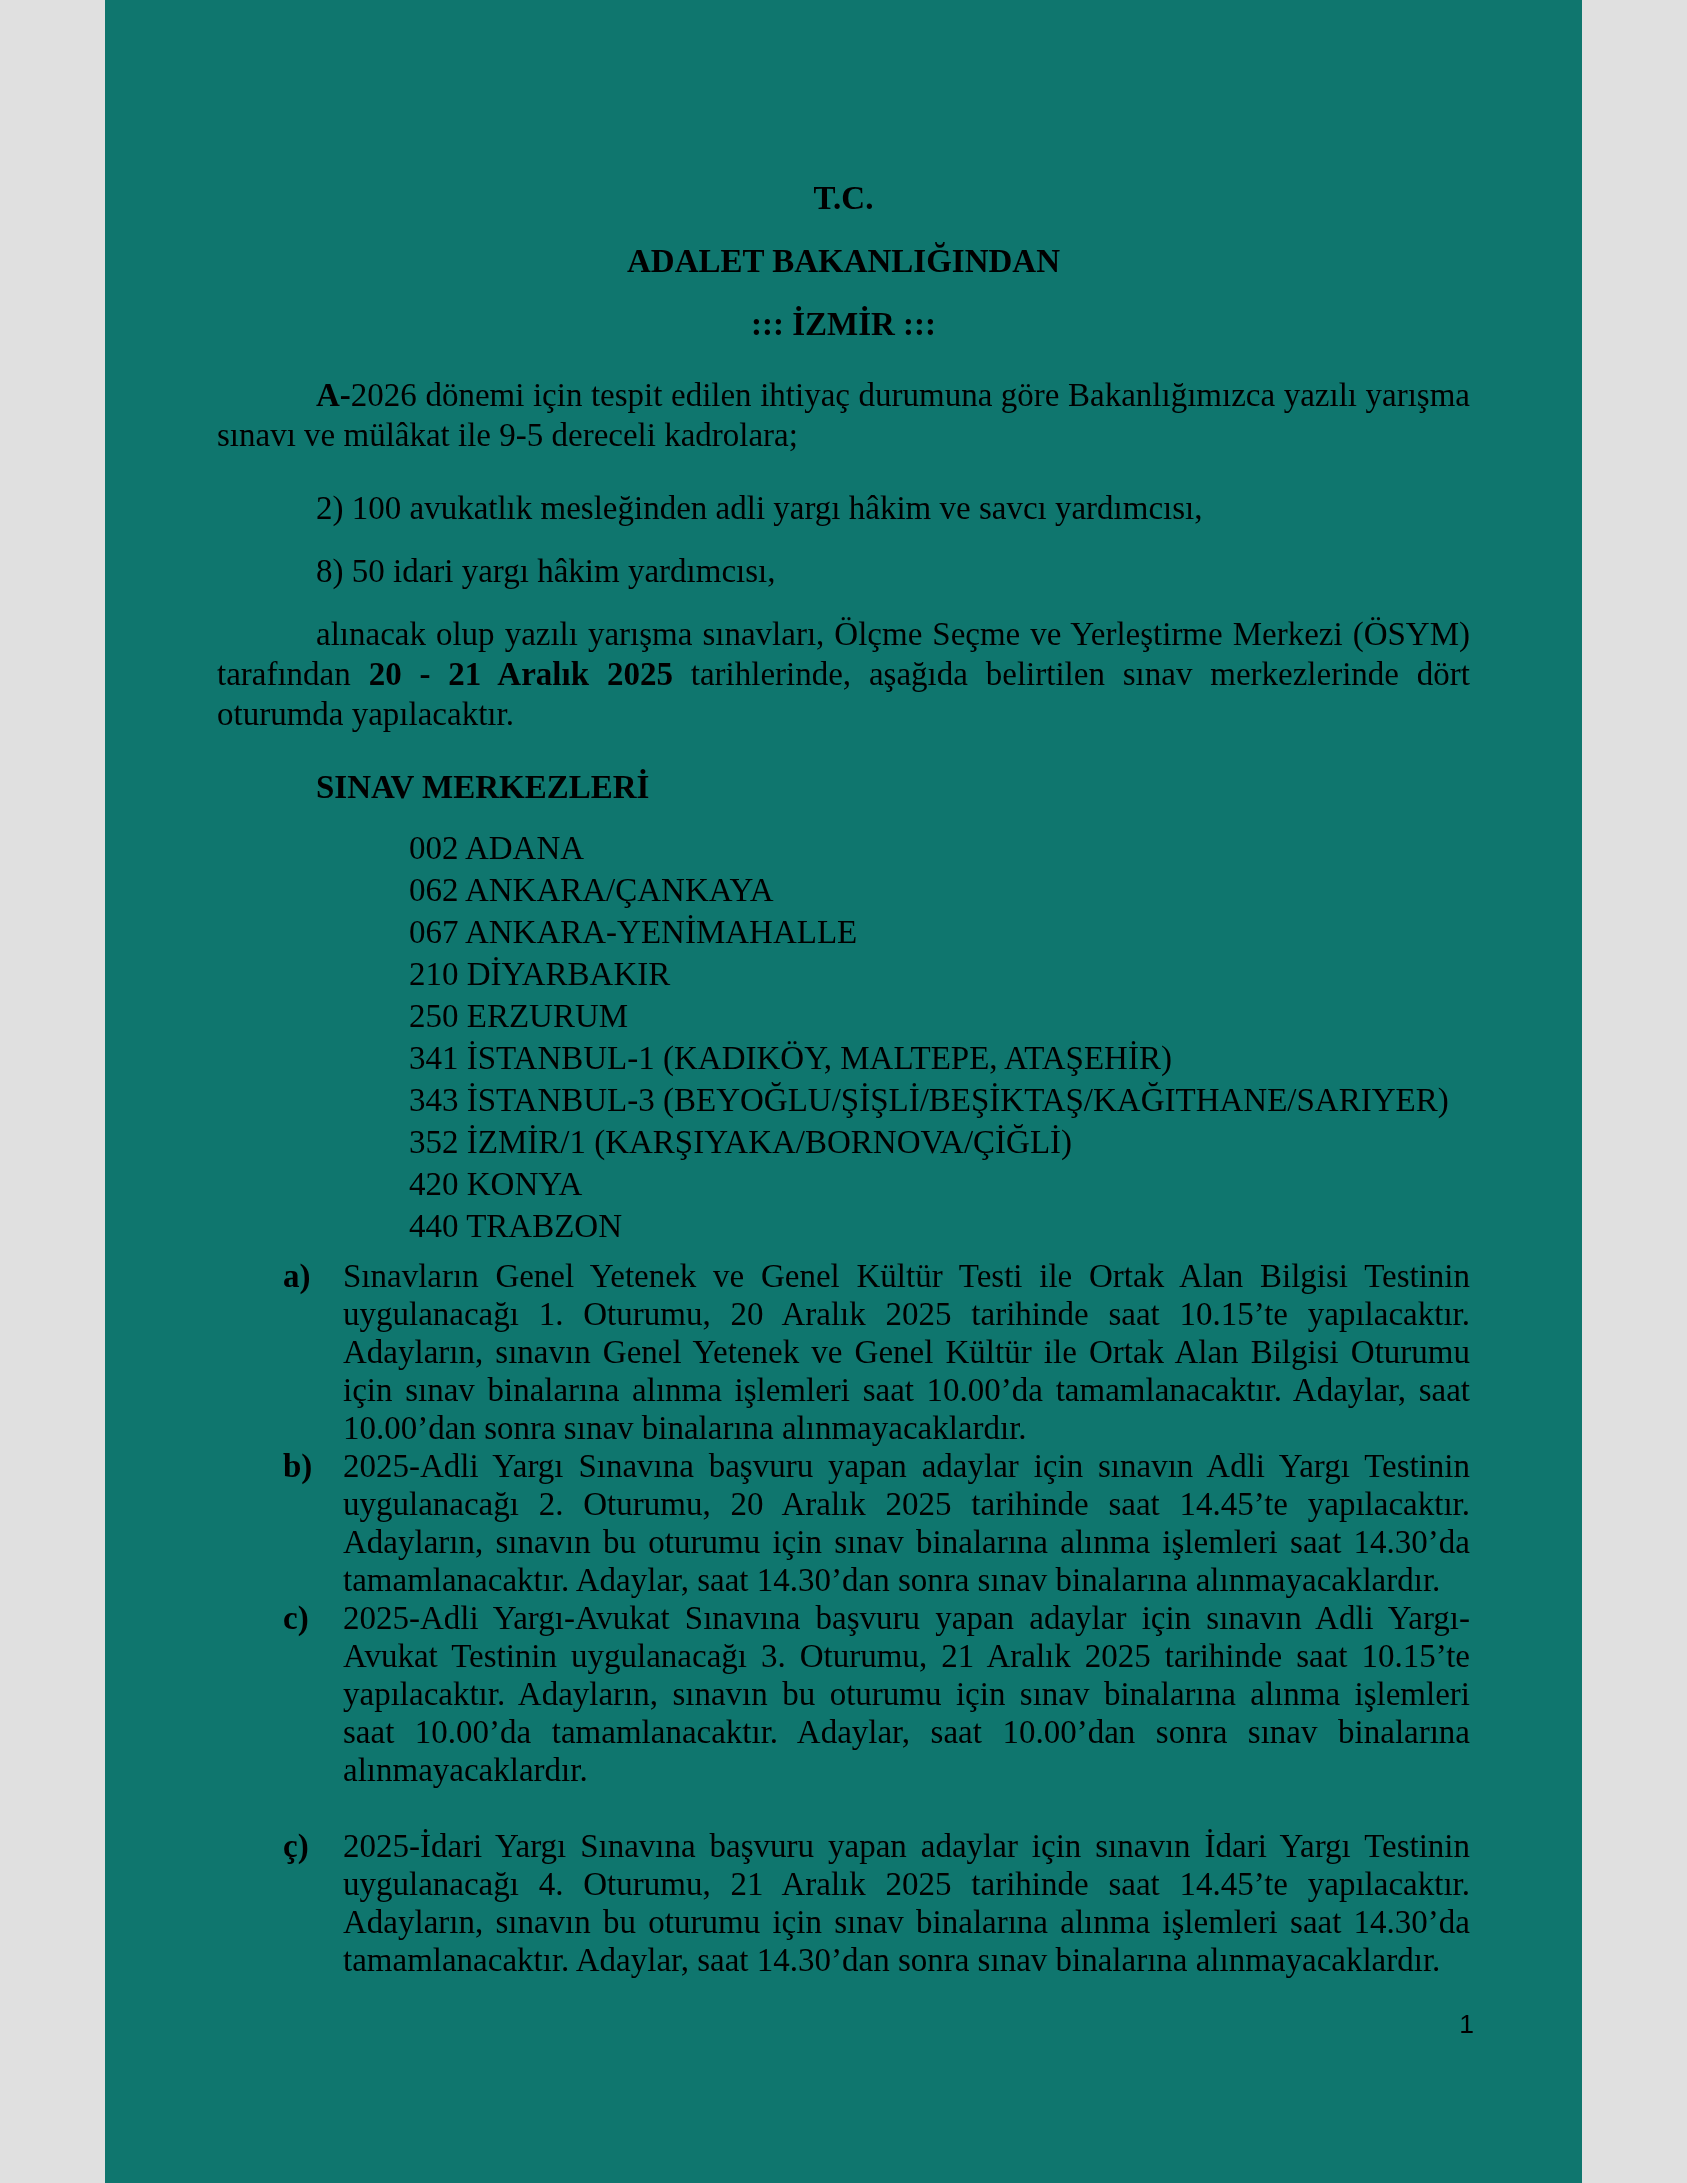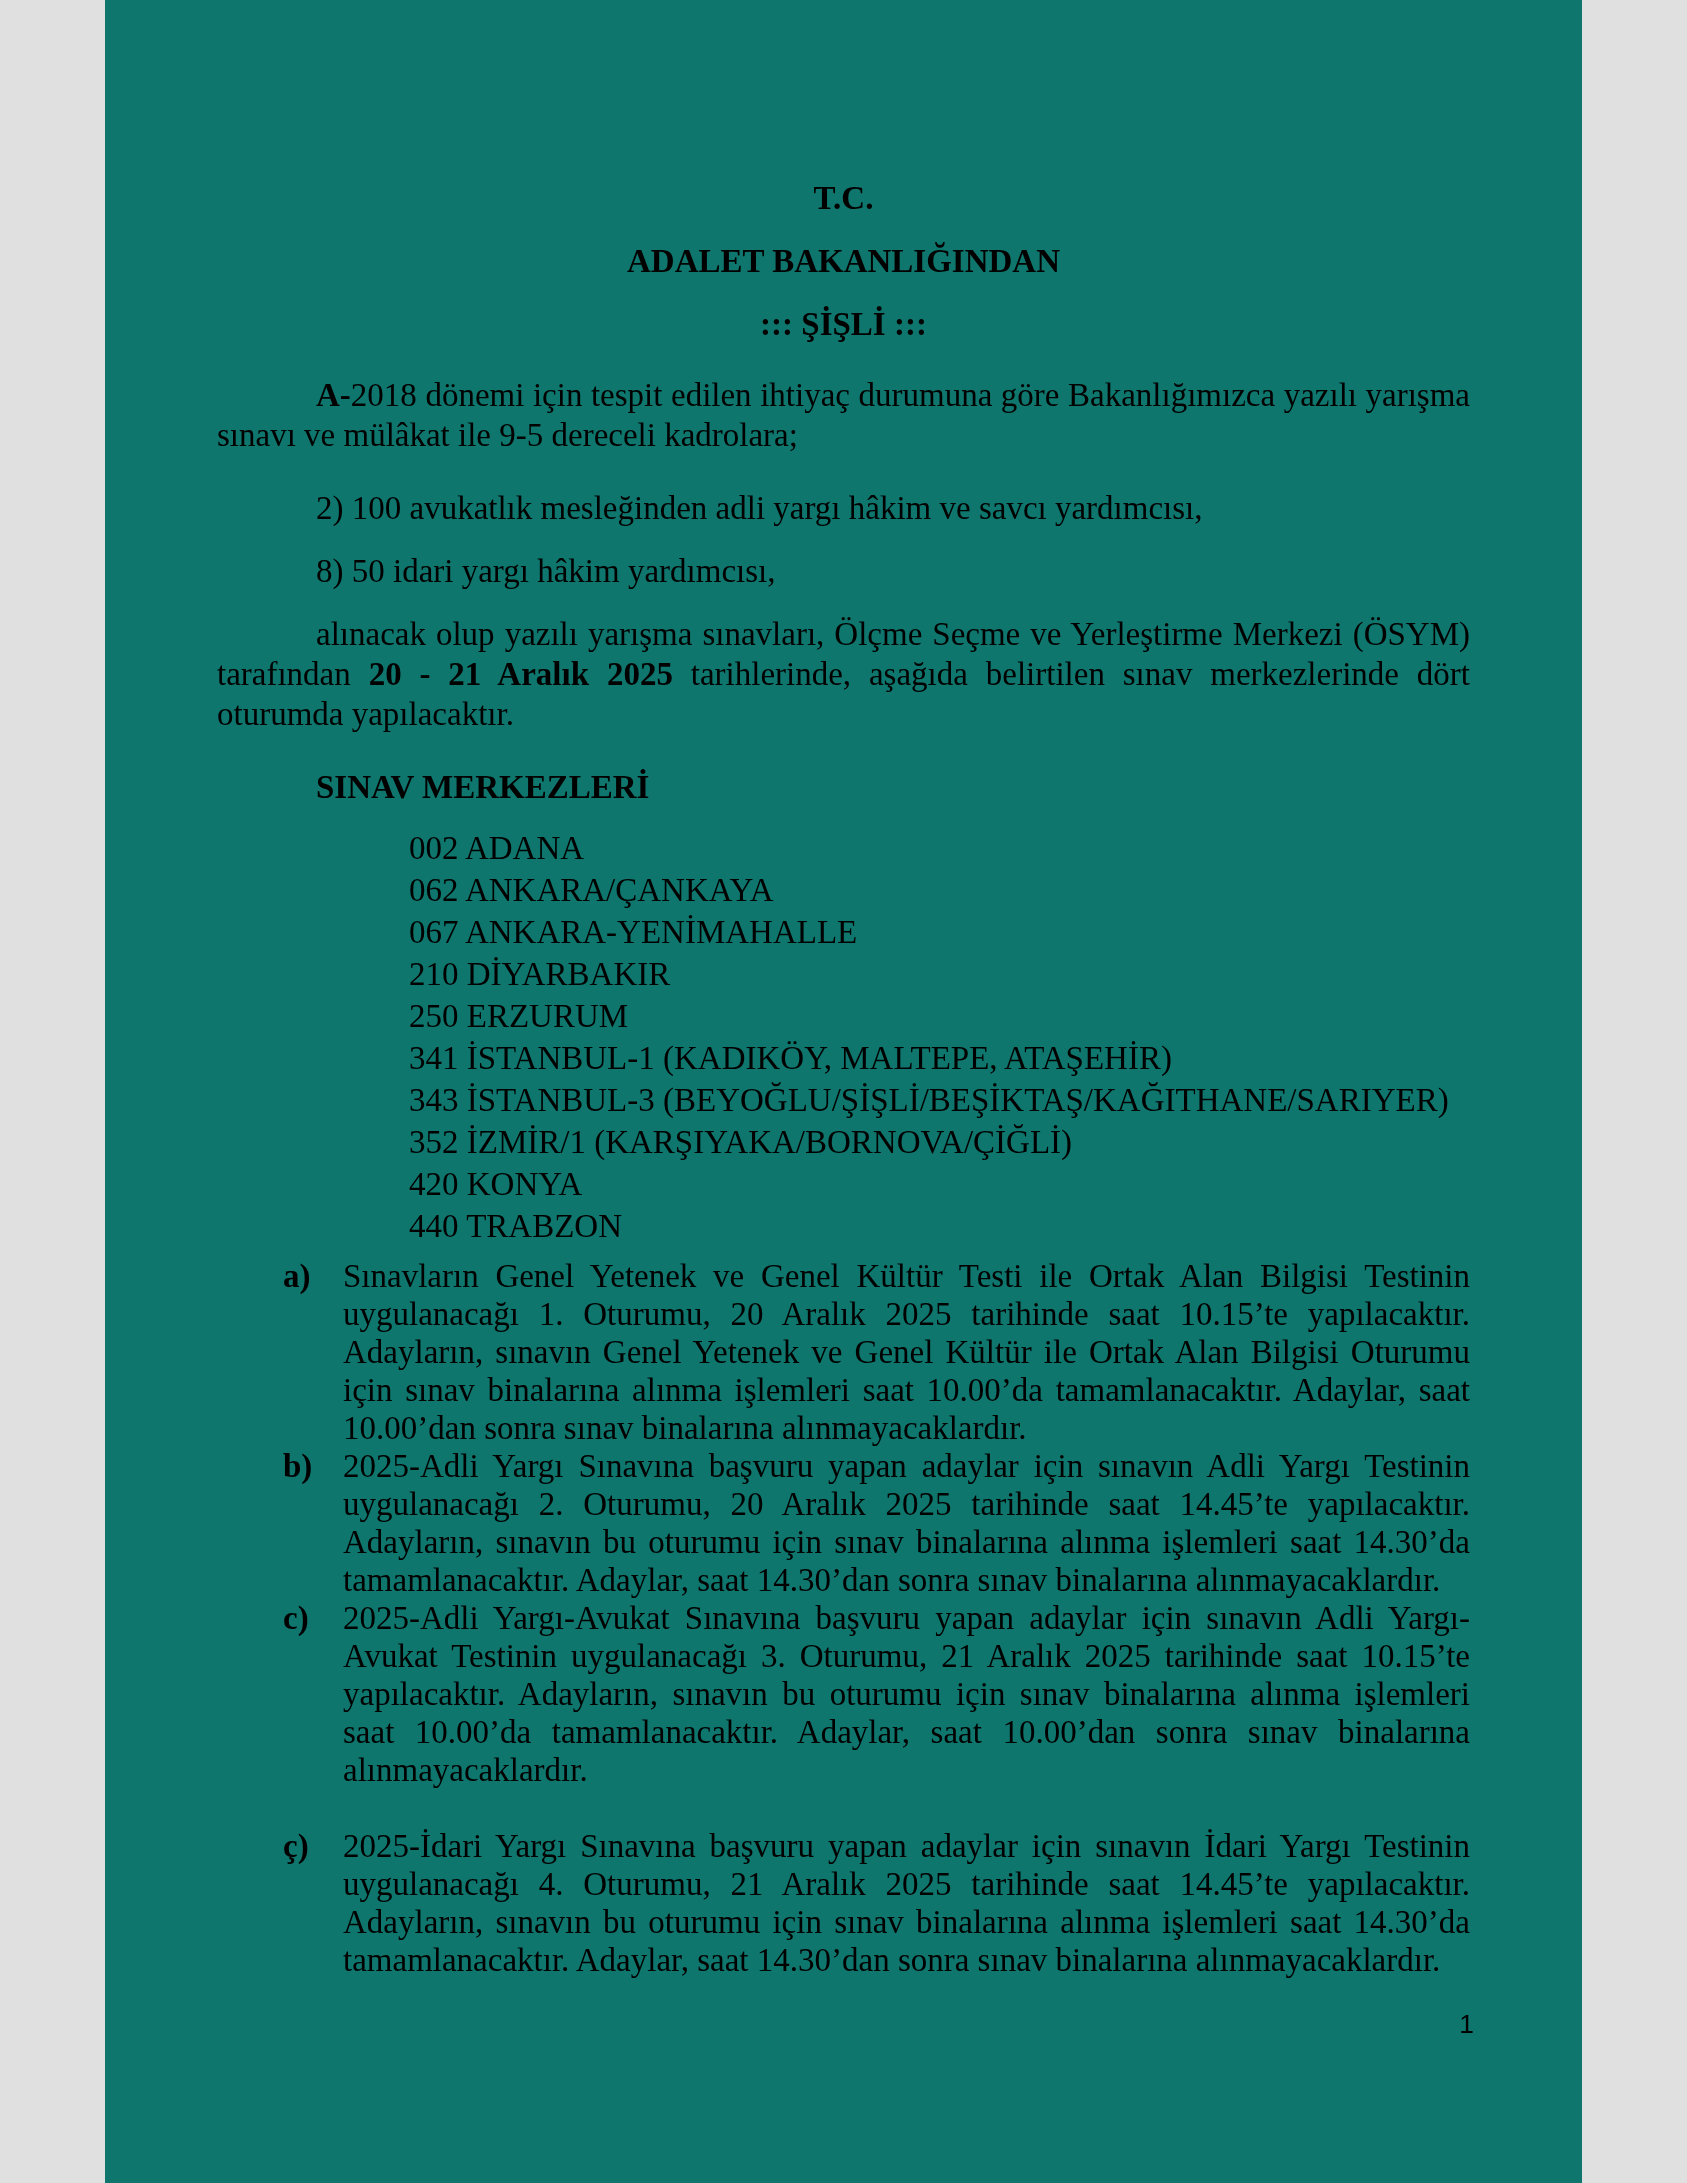--- a/index.html
+++ b/index.html
@@ -92,23 +92,23 @@
   }
 </style>
 </head>
 <body>
 
 <div class="page">
   <div class="content">
 
     <div class="header-line">T.C.</div>
     <div class="header-line">ADALET BAKANLIĞINDAN</div>
-    <div class="header-line">::: ŞİŞLİ :::</div>
+    <div class="header-line">::: İZMİR :::</div>
 
-    <p class="intro"><span class="bold-lead">A-</span><span>2018 dönemi için tespit edilen ihtiyaç durumuna göre Bakanlığımızca yazılı yarışma sınavı ve mülâkat ile 9-5 dereceli kadrolara;</span></p>
+    <p class="intro"><span class="bold-lead">A-</span><span>2026 dönemi için tespit edilen ihtiyaç durumuna göre Bakanlığımızca yazılı yarışma sınavı ve mülâkat ile 9-5 dereceli kadrolara;</span></p>
 
     <div class="num-list">
         <div class="num-item">2) 100 avukatlık mesleğinden adli yargı hâkim ve savcı yardımcısı,</div>
         <div class="num-item">8) 50 idari yargı hâkim yardımcısı,</div>
       </div>
 
     <p class="exam-para"><span>alınacak olup yazılı yarışma sınavları, Ölçme Seçme ve Yerleştirme Merkezi (ÖSYM) tarafından </span><span class="bold-dates">20 - 21 Aralık 2025</span><span> tarihlerinde, aşağıda belirtilen sınav merkezlerinde dört oturumda yapılacaktır.</span></p>
 
     <div class="centers-heading">SINAV MERKEZLERİ</div>
 

